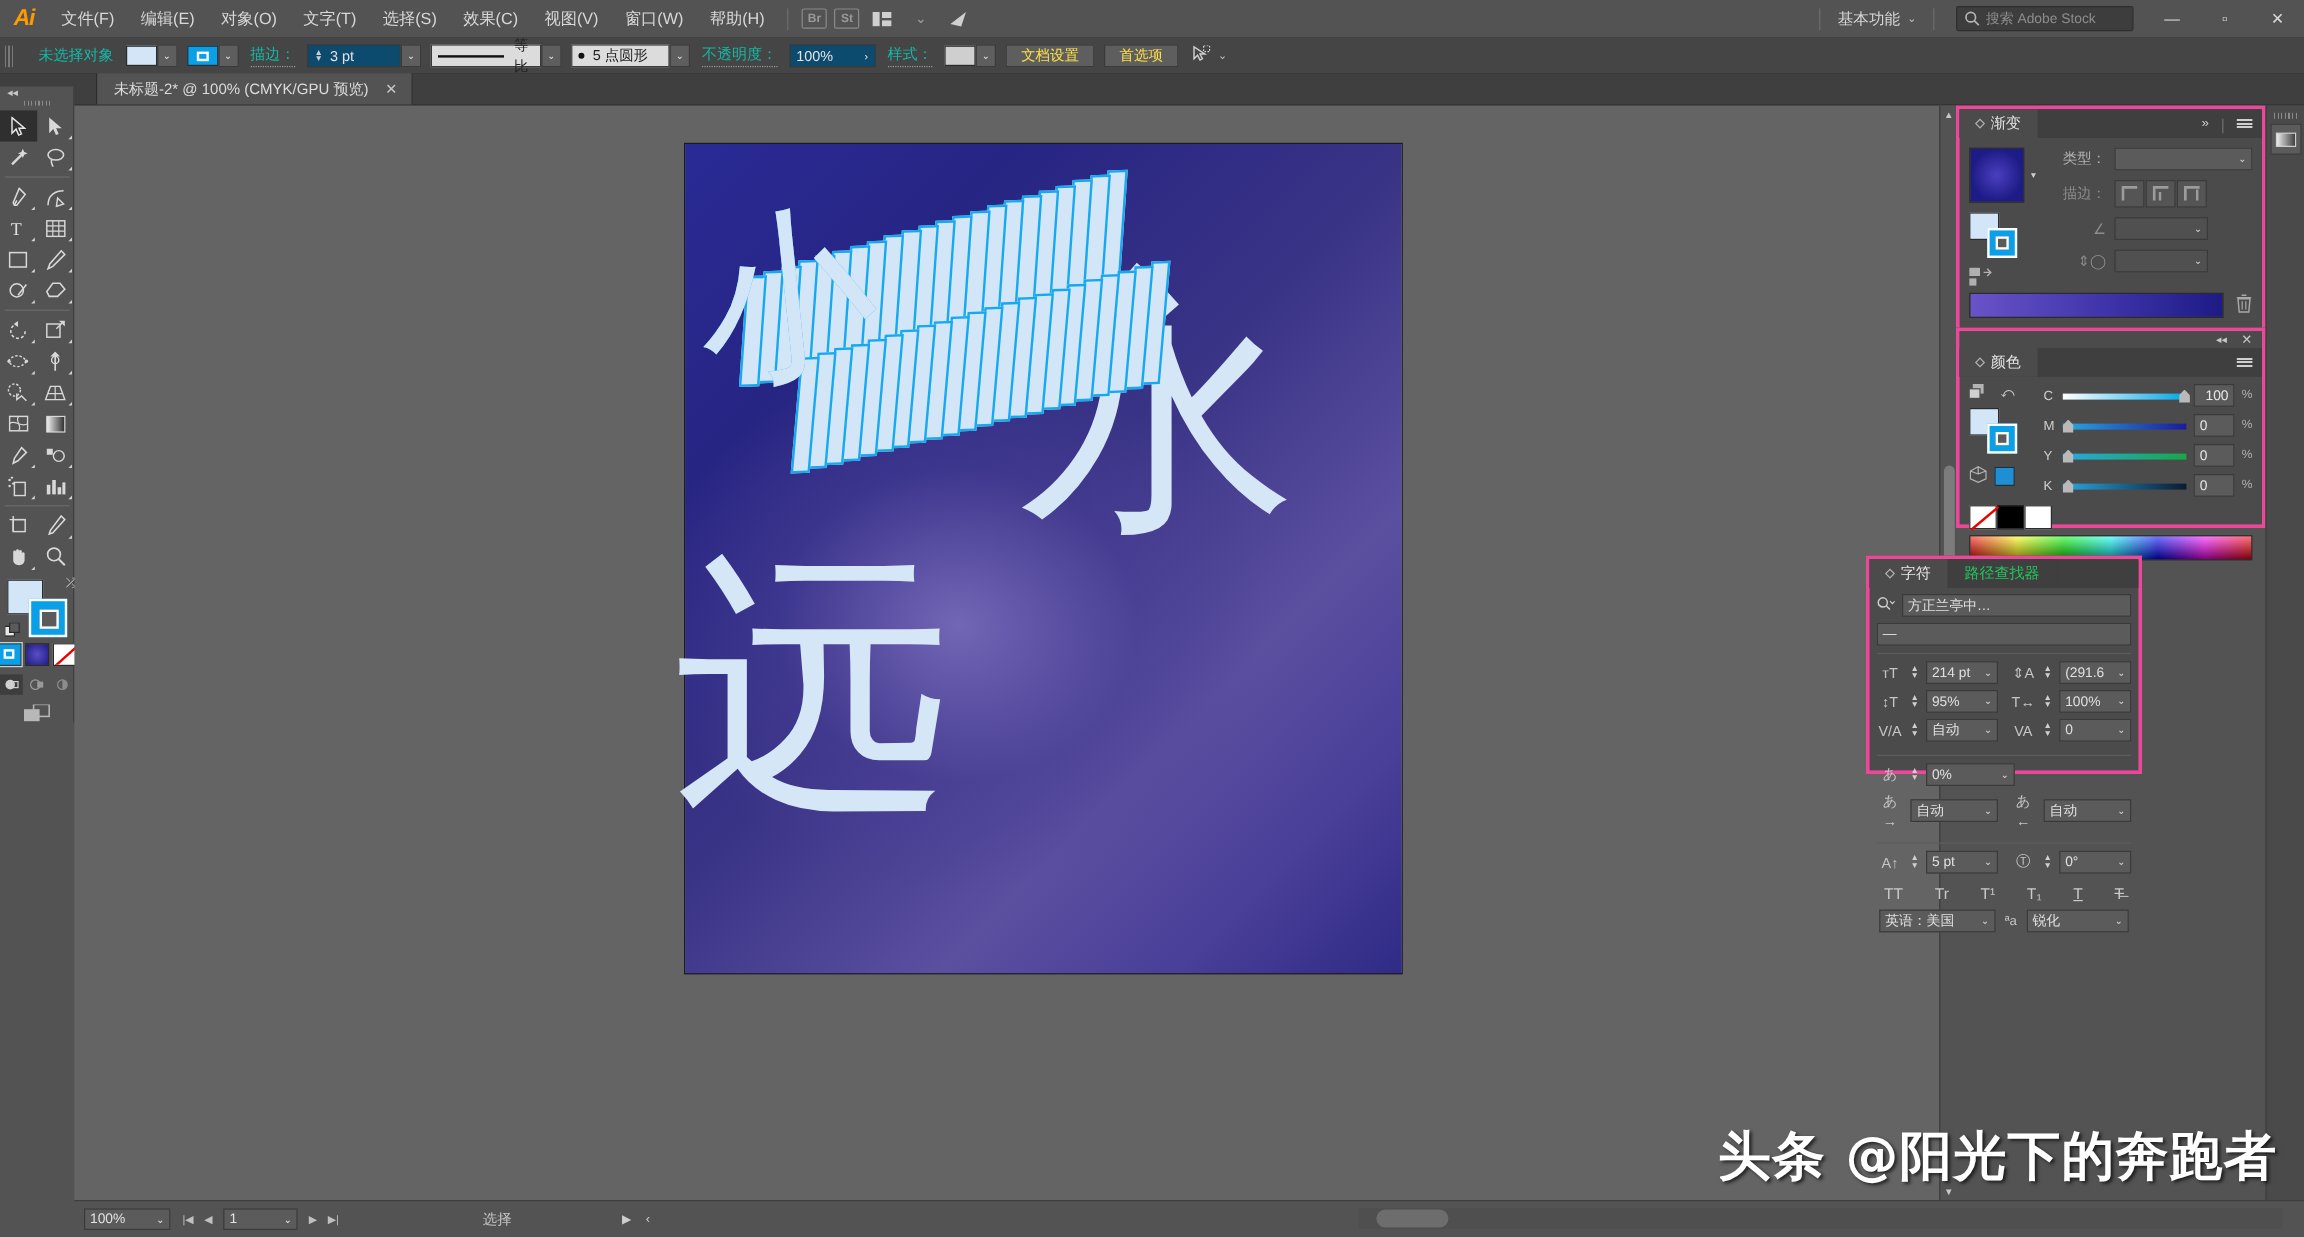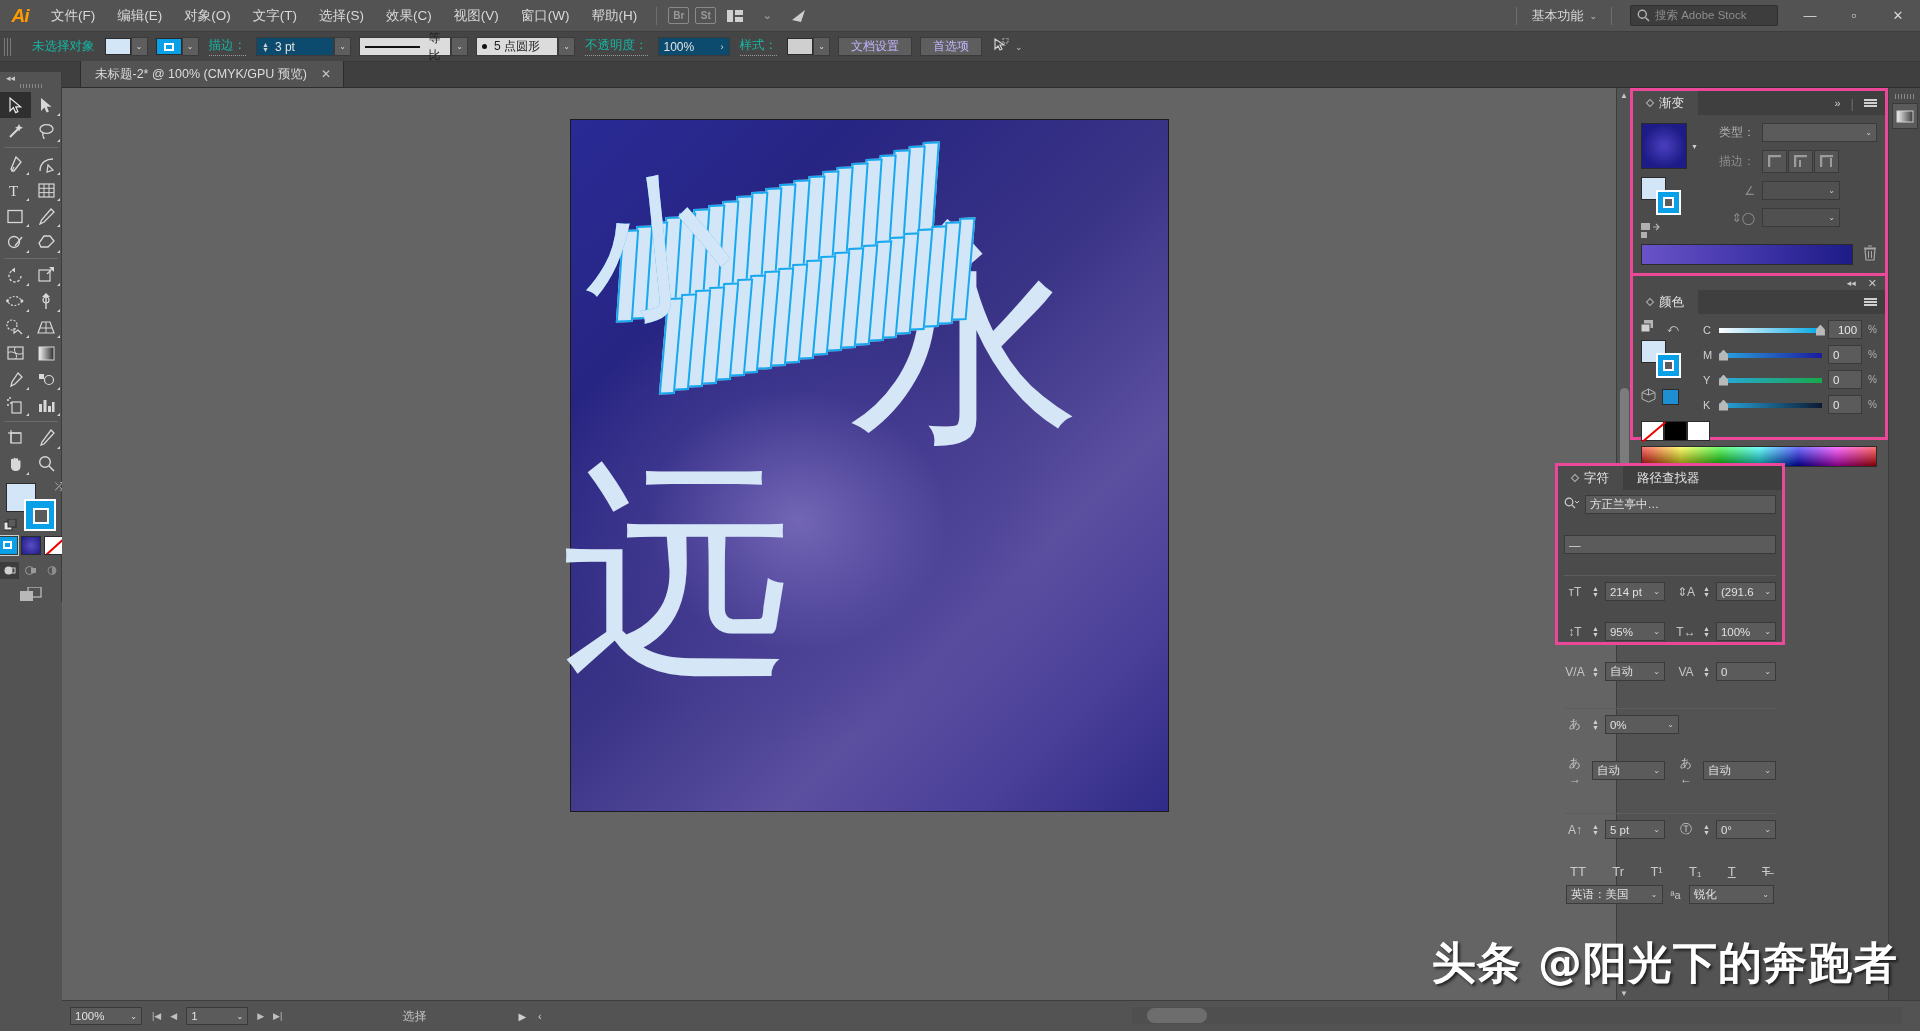--- a/index.html
+++ b/index.html
@@ -64,21 +64,21 @@
   .cb-field{
     height:19px; background:#0c4a6e; border:1px solid #3a3a3a; display:flex; align-items:center;
     padding:0 5px; font-size:12px; color:#e4e4e4; gap:4px;
   }
   .spin{ display:flex; flex-direction:column; line-height:5px; font-size:7px; color:#d0d0d0; margin-right:2px;}
   .cb-group{ display:flex; align-items:center; }
   .strokebar{ width:80px; height:2px; background:#111; }
   .dotglyph{ width:5px; height:5px; border-radius:50%; background:#111; }
   .cb-btn{
     height:19px; background:#5e5e5e; border:1px solid #3a3a3a; padding:0 12px;
-    display:flex; align-items:center; font-size:12px; color:#c4b5fd; margin-left:8px;
+    display:flex; align-items:center; font-size:12px; color:#fde047; margin-left:8px;
   }
 
   
   #tabbar{
     position:absolute; left:0; top:62px; width:1920px; height:26px;
     background:#3f3f3f; border-bottom:1px solid #2d2d2d; display:flex; align-items:flex-end;
   }
   #tabbar .gap{ width:80px; }
   .doc-tab{
     height:26px; background:#535353; display:flex; align-items:center; gap:14px;
@@ -165,21 +165,21 @@
   #dockrail{ position:absolute; right:0; top:0; width:32px; height:912px;
     background:#4a4a4a; border-left:1px solid #3d3d3d; }
   .rail-grip{ width:20px;height:5px;margin:6px auto 4px auto;
     background:repeating-linear-gradient(to right,#8a8a8a 0 1px,transparent 1px 3px); }
   .rail-ico{ width:26px;height:26px;margin:2px auto; background:#5b5b5b;
     border:1px solid #3a3a3a; display:flex;align-items:center;justify-content:center;}
 
   .panel{ position:absolute; background:#4b4b4b; border:3px solid #ec4899; }
   .panel-tabs{ height:24px; background:#3f3f3f; display:flex; align-items:stretch; }
   .ptab{
-    display:flex; align-items:center; gap:6px; padding:0 14px; font-size:12.5px; color:#e5e5e5;
+    display:flex; align-items:center; gap:6px; padding:0 14px; font-size:12.5px; color:#22c55e;
     background:#3f3f3f;
   }
   .ptab.active{ background:#4b4b4b; color:#e6e6e6; }
   .ptab .dia{ width:6px;height:6px; border:1px solid #b0b0b0; transform:rotate(45deg); }
   .panel-menu{ margin-left:auto; display:flex; align-items:center; gap:10px; padding:0 8px; color:#cfcfcf; }
   .hamb{ width:13px; height:9px;
     background:repeating-linear-gradient(to bottom,#cfcfcf 0 1.6px,transparent 1.6px 3.2px); }
   .panel-body{ padding:8px; }
 
   .row{ display:flex; align-items:center; gap:7px; margin-bottom:8px; }
@@ -214,21 +214,21 @@
   .cslider .knob{ position:absolute; top:-1px; width:9px; height:11px; background:#b9b9b9;
     clip-path:polygon(50% 0,100% 45%,100% 100%,0 100%,0 45%); }
   .nonecol{ width:23px;height:20px;background:#fff;position:relative;border:1px solid #2b2b2b;}
   .nonecol::after{ content:""; position:absolute; left:-3px; top:9px; width:30px; height:2px;
     background:#e00; transform:rotate(-40deg); }
   .spectrum{ height:21px; border:1px solid #2b2b2b;
     background:linear-gradient(to right,#ff0000,#ffff00,#00ff00,#00ffff,#0000ff,#ff00ff,#ff0000);}
   .spectrum .bk{ height:100%; background:linear-gradient(to bottom,rgba(255,255,255,.45),rgba(0,0,0,.5)); }
 
   
-  .cp-row{ display:flex; align-items:center; gap:6px; margin-bottom:21px; }
+  .cp-row{ display:flex; align-items:center; gap:6px; margin-bottom:5px; }
   .cpico{ width:22px; font-size:12px; color:#c5c5c5; text-align:center; }
   .styles-row{ display:flex; justify-content:space-between; padding:4px 6px 6px 6px;
     font-size:13px; color:#c9c9c9; }
   .hr{ height:1px; background:#5d5d5d; margin:6px 0; }
 
   
   #statusbar{
     position:absolute; left:62px; top:1000px; width:1858px; height:31px;
     background:#535353; border-top:1px solid #3d3d3d; display:flex; align-items:center;
   }

